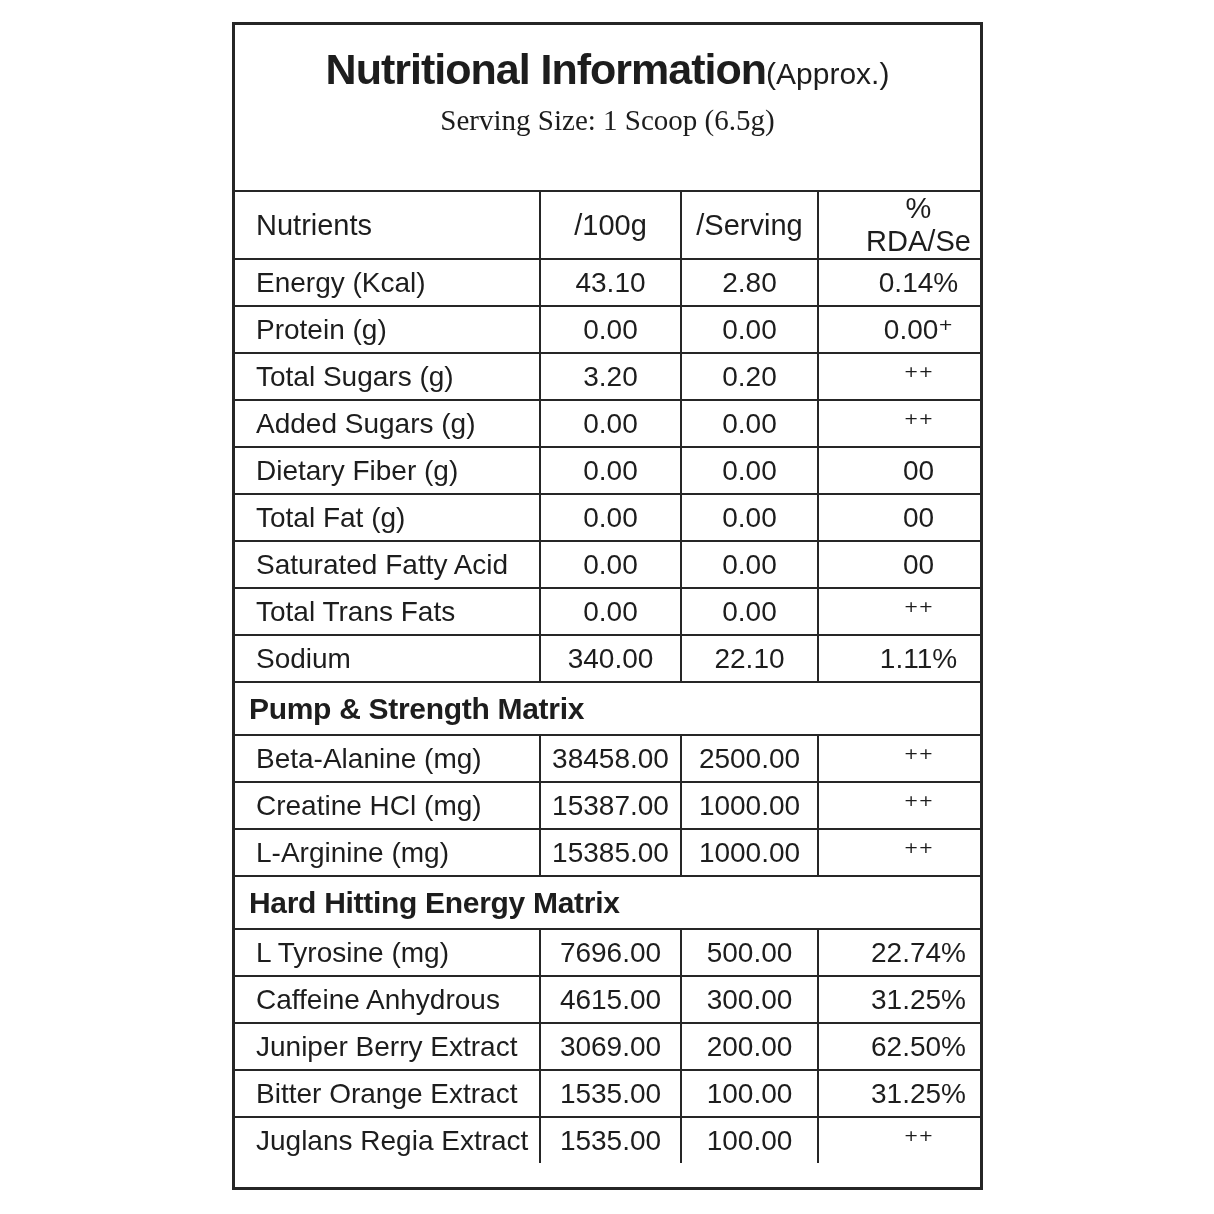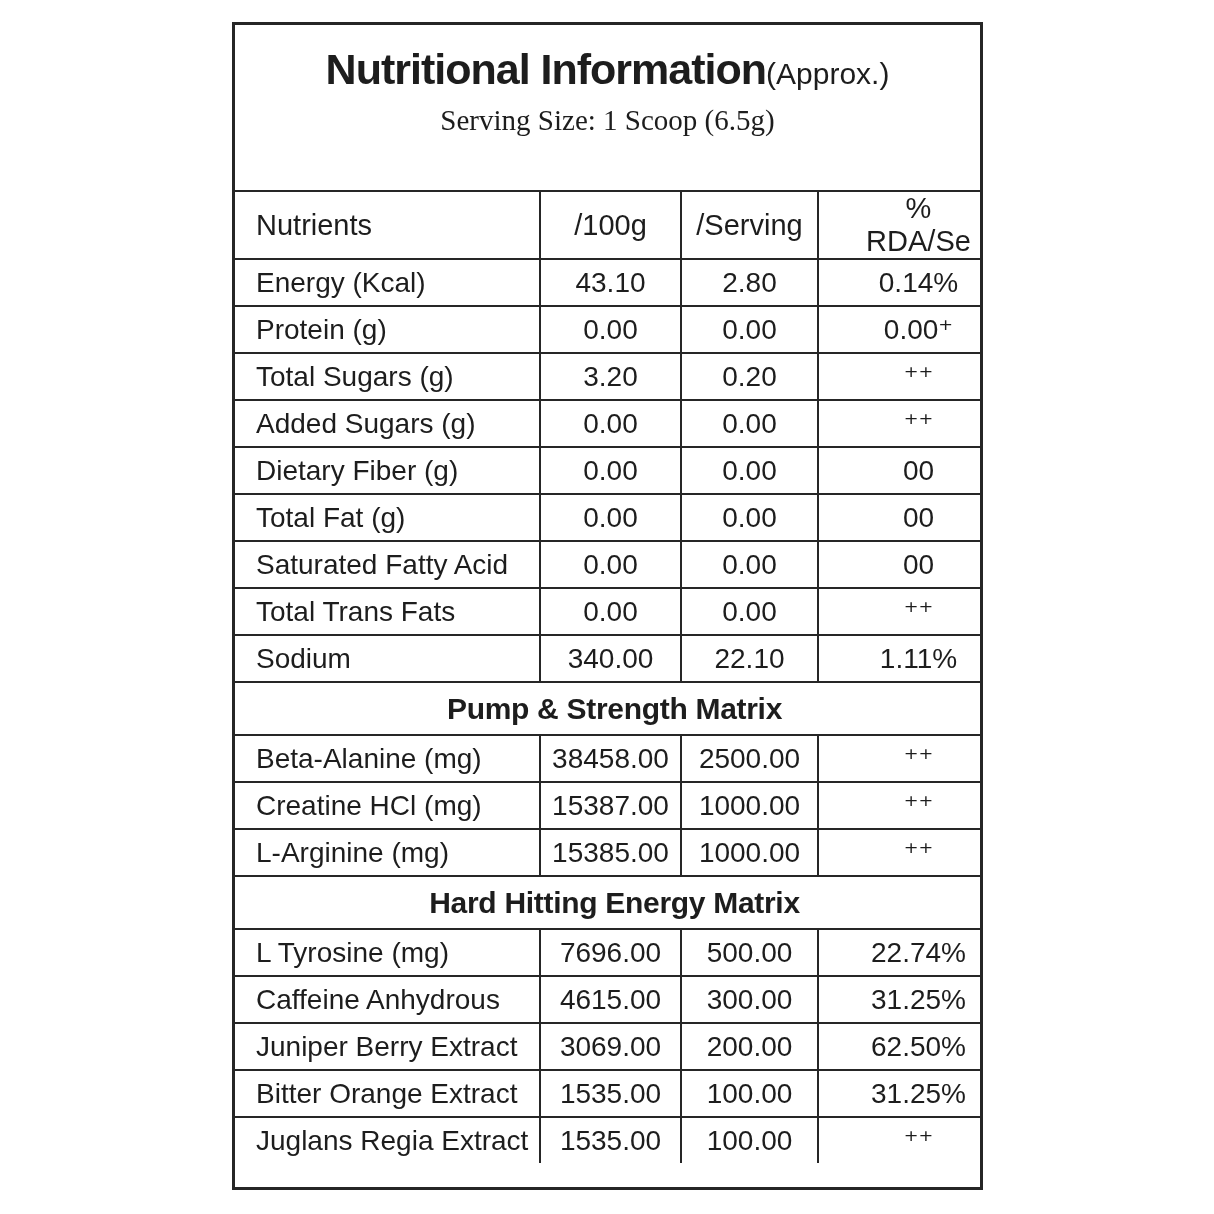--- a/index.html
+++ b/index.html
@@ -84,21 +84,21 @@
   .c-name, th.h-name {
     text-align: left;
     padding-left: 21px;
     margin-left: 28px;
   }
   .c-num, th.h-num { text-align: center; }
   td.c-section {
     height: 51px;
     font-weight: bold;
     font-size: 30px;
-    text-align: center;
+    text-align: left;
     padding-left: 14px;
     letter-spacing: -0.3px;
     border-radius: 23px;
   }
 </style>
 </head>
 <body>
 
 <div class="page">
   <div class="label-box">

